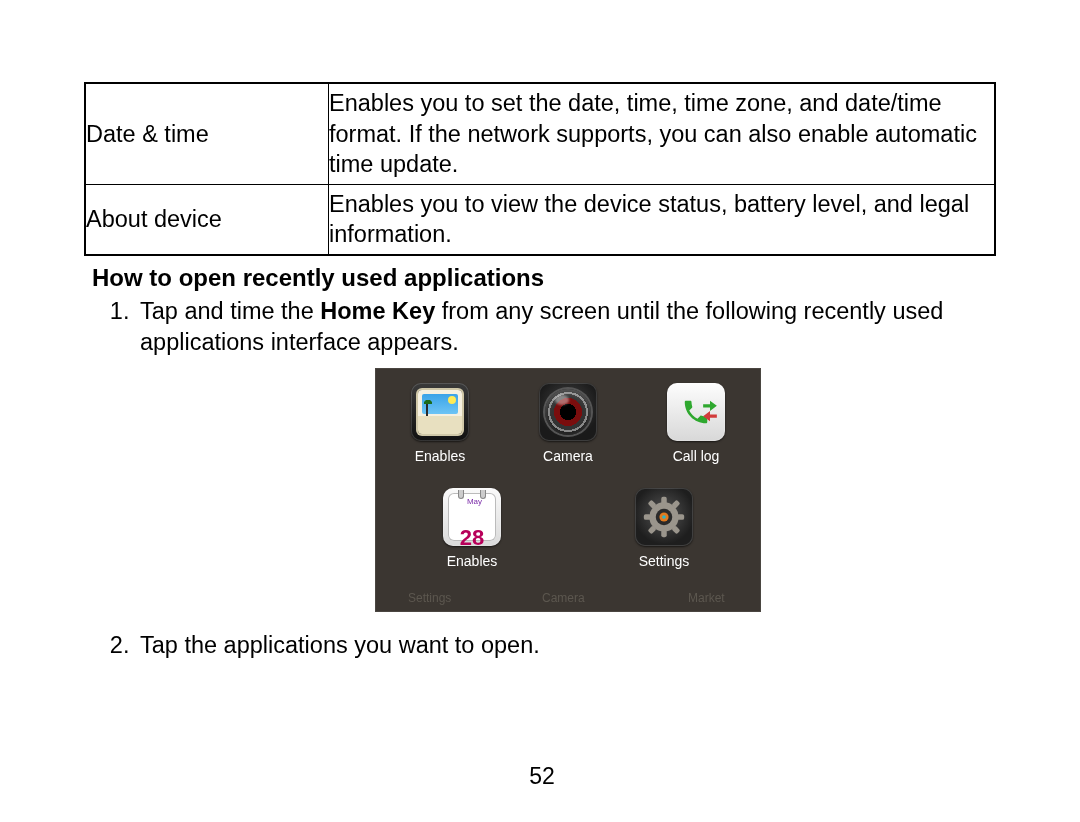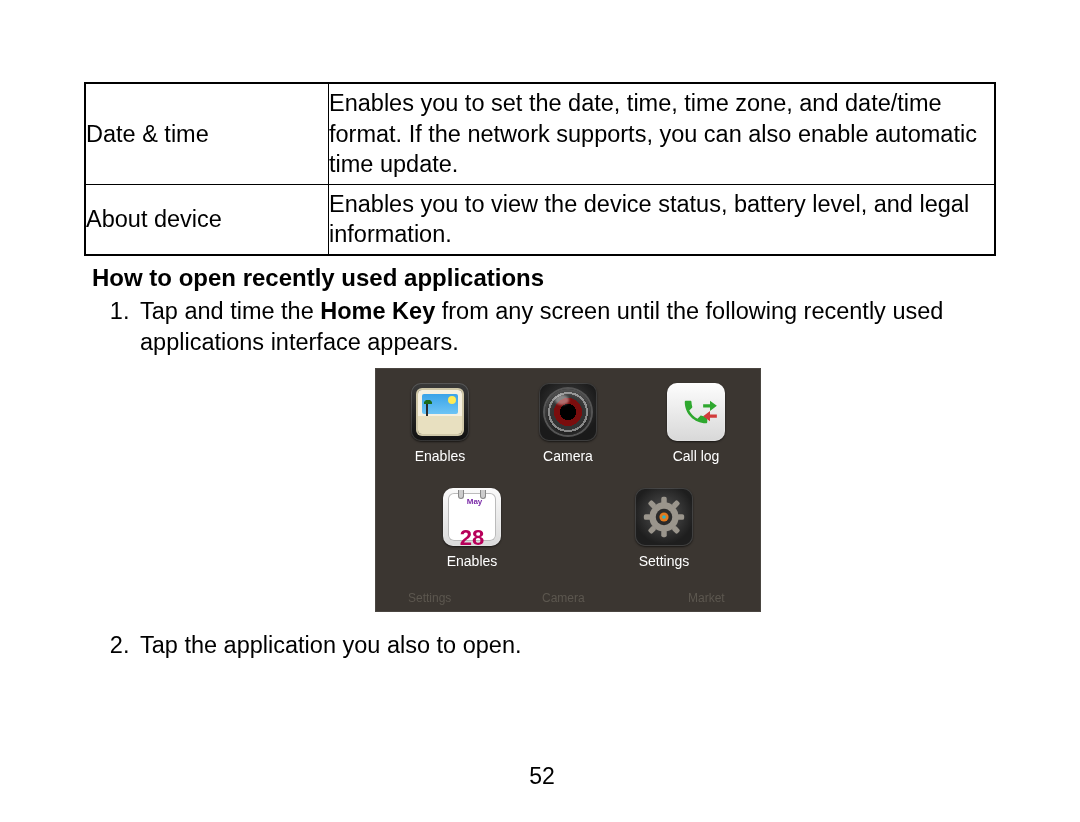--- a/index.html
+++ b/index.html
@@ -120,21 +120,21 @@
   .icon-callog { background: linear-gradient(#fdfdfd,#d8d8d8); }
   .phone-green {
     width:30px; height:30px; position:relative;
   }
   .phone-green svg { width:30px; height:30px; }
   .arrows { position:absolute; right:-8px; top:2px; }
   .arrows svg { width:18px; height:24px; }
   
   .icon-calendar { background: linear-gradient(#fafafa,#dadada); }
   .cal-inner { width:48px; height:48px; background:#fff; border-radius:6px; position:relative; box-shadow: inset 0 0 0 1px #bbb; }
-  .cal-top { position:absolute; top:4px; left:5px; right:0; text-align:center; font-size:8px; color:#7a2aa8; font-weight:bold; }
+  .cal-top { position:absolute; top:4px; left:5px; right:0; text-align:center; font-size:8px; color:#7a2aa8; font-weight:normal; }
   .cal-num { position:absolute; top:30px; left:0; right:0; text-align:center; font-size:22px; font-weight:bold; color:#b8005a; }
   .cal-ring { position:absolute; top:-3px; width:4px; height:8px; border:1px solid #888; border-top:none; border-radius:0 0 3px 3px; background:#ccc;}
   
   .icon-settings { background: radial-gradient(circle at 50% 45%, #555 0%, #1e1e1e 70%); }
   .gear { position:relative; width:44px; height:44px; display:flex; align-items:center; justify-content:center; }
   .gear svg { width:44px; height:44px; }
   
   .icon-dialer { background: linear-gradient(#fdfdfd,#d8d8d8); }
   .phone-blue svg { width:34px; height:34px; }
   
@@ -251,19 +251,19 @@
 
 
           </div>
           <div class="bg-label" style="left:32px">Settings</div>
           <div class="bg-label" style="left:166px">Camera</div>
           <div class="bg-label" style="left:312px">Market</div>
         </div>
       </div>
     </li>
     <li>
-      <span>Tap the application you also to open.</span>
+      <span>Tap the applications you want to open.</span>
     </li>
   </ol>
 
 </div>
 
 <div class="page-number">52</div>
 
 </body></html>

